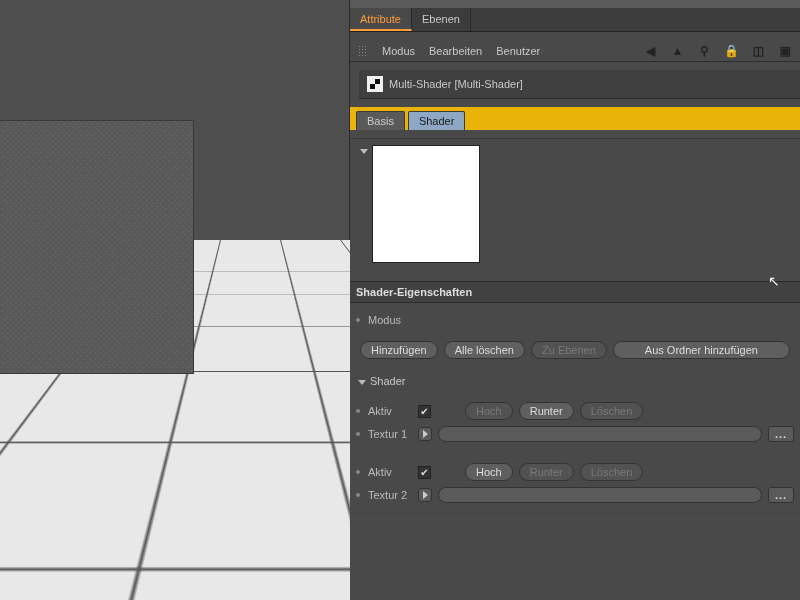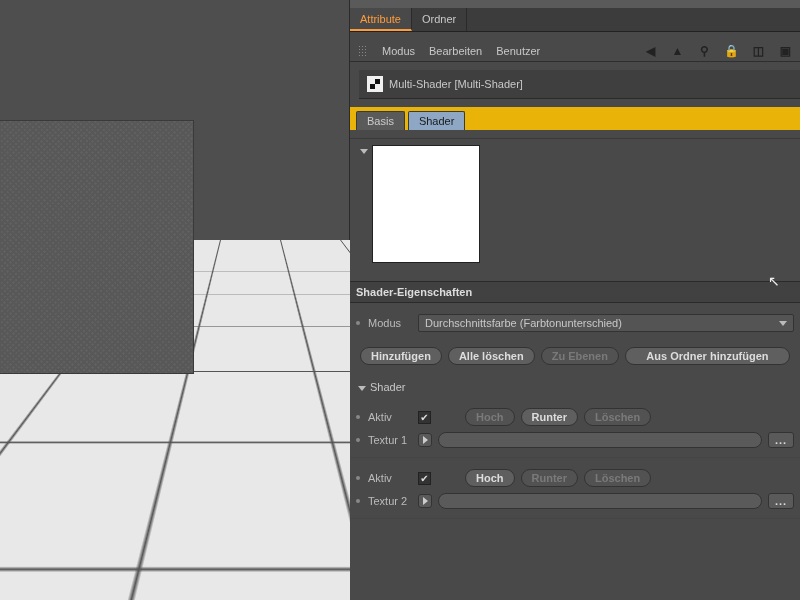--- a/index.html
+++ b/index.html
@@ -26,21 +26,21 @@
   .preview-area { padding: 6px 10px 10px; border-top: 1px solid #3a3a3a; display: flex; align-items: flex-start; gap: 4px; }
   .caret { width: 0; height: 0; border-left: 4px solid transparent; border-right: 4px solid transparent; border-top: 5px solid #bbb; margin-top: 4px; cursor: pointer; }
   .preview-box { width: 108px; height: 118px; background: #fff; border: 1px solid #222; }
   .section-title { padding: 4px 6px; background: #414141; border-top: 1px solid #2a2a2a; border-bottom: 1px solid #2a2a2a; color: #ddd; font-weight: bold; font-size: 11px; }
   .row { display: flex; align-items: center; gap: 6px; padding: 3px 6px; }
   .row .lbl { min-width: 44px; color: #bbb; white-space: nowrap; }
   .dot { width: 4px; height: 4px; border-radius: 50%; background: #888; margin-right: 2px; }
   .dropdown { flex: 1; display: flex; align-items: center; justify-content: space-between; background: #545454; border: 1px solid #333; border-radius: 2px; padding: 2px 6px; color: #ddd; }
   .dd-arrow { width: 0; height: 0; border-left: 4px solid transparent; border-right: 4px solid transparent; border-top: 5px solid #bbb; }
   .btn-row { display: flex; gap: 6px; padding: 4px 10px; }
-  .btn { padding: 2px 10px; background: #5f5f5f; border: 1px solid #333; border-radius: 9px; color: #ddd; cursor: pointer; white-space: nowrap; font-weight: bold; }
+  .btn { padding: 2px 10px; background: #5f5f5f; border: 1px solid #333; border-radius: 9px; color: #ddd; cursor: pointer; white-space: nowrap; }
   .btn.disabled { color: #7a7a7a; background: #525252; cursor: default; }
   .btn.wide { flex: 1; text-align: center; }
   .subhead { padding: 4px 8px; background: #494949; color: #ccc; }
   .caret-r { display: inline-block; width: 0; height: 0; border-left: 4px solid transparent; border-right: 4px solid transparent; border-top: 5px solid #bbb; margin-right: 4px; }
   .check { width: 13px; height: 13px; background: #333; border: 1px solid #222; display: inline-flex; align-items: center; justify-content: center; color: #ddd; font-size: 10px; }
   .tri-btn { width: 14px; height: 14px; background: #5a5a5a; border: 1px solid #333; border-radius: 3px; display: inline-flex; align-items: center; justify-content: center; cursor: pointer; }
   .tri-btn .tri { width: 0; height: 0; border-top: 4px solid transparent; border-bottom: 4px solid transparent; border-left: 5px solid #ccc; }
   .tex-field { flex: 1; height: 16px; background: #5a5a5a; border: 1px solid #333; border-radius: 9px; }
   .dots-btn { width: 26px; height: 16px; background: #5a5a5a; border: 1px solid #333; border-radius: 3px; display: inline-flex; align-items: center; justify-content: center; color: #ddd; cursor: pointer; font-weight: bold; letter-spacing: 1px; }
   .shader-block { padding-bottom: 6px; border-bottom: 1px solid #3a3a3a40; }
@@ -52,21 +52,21 @@
 <div class="viewport">
   <div class="grid-back"></div>
   <div class="hline"></div>
   <div class="floor"></div>
   <div class="cube"></div>
 </div>
 
 <div class="panel">
   <div class="tab-row">
     <div class="tab active">Attribute</div>
-    <div class="tab">Ordner</div>
+    <div class="tab">Ebenen</div>
   </div>
   <div class="menubar">
     <span class="grip"></span>
     <span>Modus</span>
     <span>Bearbeiten</span>
     <span>Benutzer</span>
     <span class="spacer"></span>
     <span class="menu-icon">◀</span>
     <span class="menu-icon">▲</span>
     <span class="menu-icon">⚲</span>
@@ -84,24 +84,20 @@
   </div>
   <div class="preview-area">
     <span class="caret"></span>
     <div class="preview-box"></div>
   </div>
   <div class="section-title">Shader-Eigenschaften</div>
 
   <div class="row">
     <span class="dot"></span>
     <span class="lbl">Modus</span>
-    <div class="dropdown">
-      <span>Durchschnittsfarbe (Farbtonunterschied)</span>
-      <span class="dd-arrow"></span>
-    </div>
   </div>
 
   <div class="btn-row">
     <span class="btn">Hinzufügen</span>
     <span class="btn">Alle löschen</span>
     <span class="btn disabled">Zu Ebenen</span>
     <span class="btn wide">Aus Ordner hinzufügen</span>
   </div>
 
   <div class="subhead">

